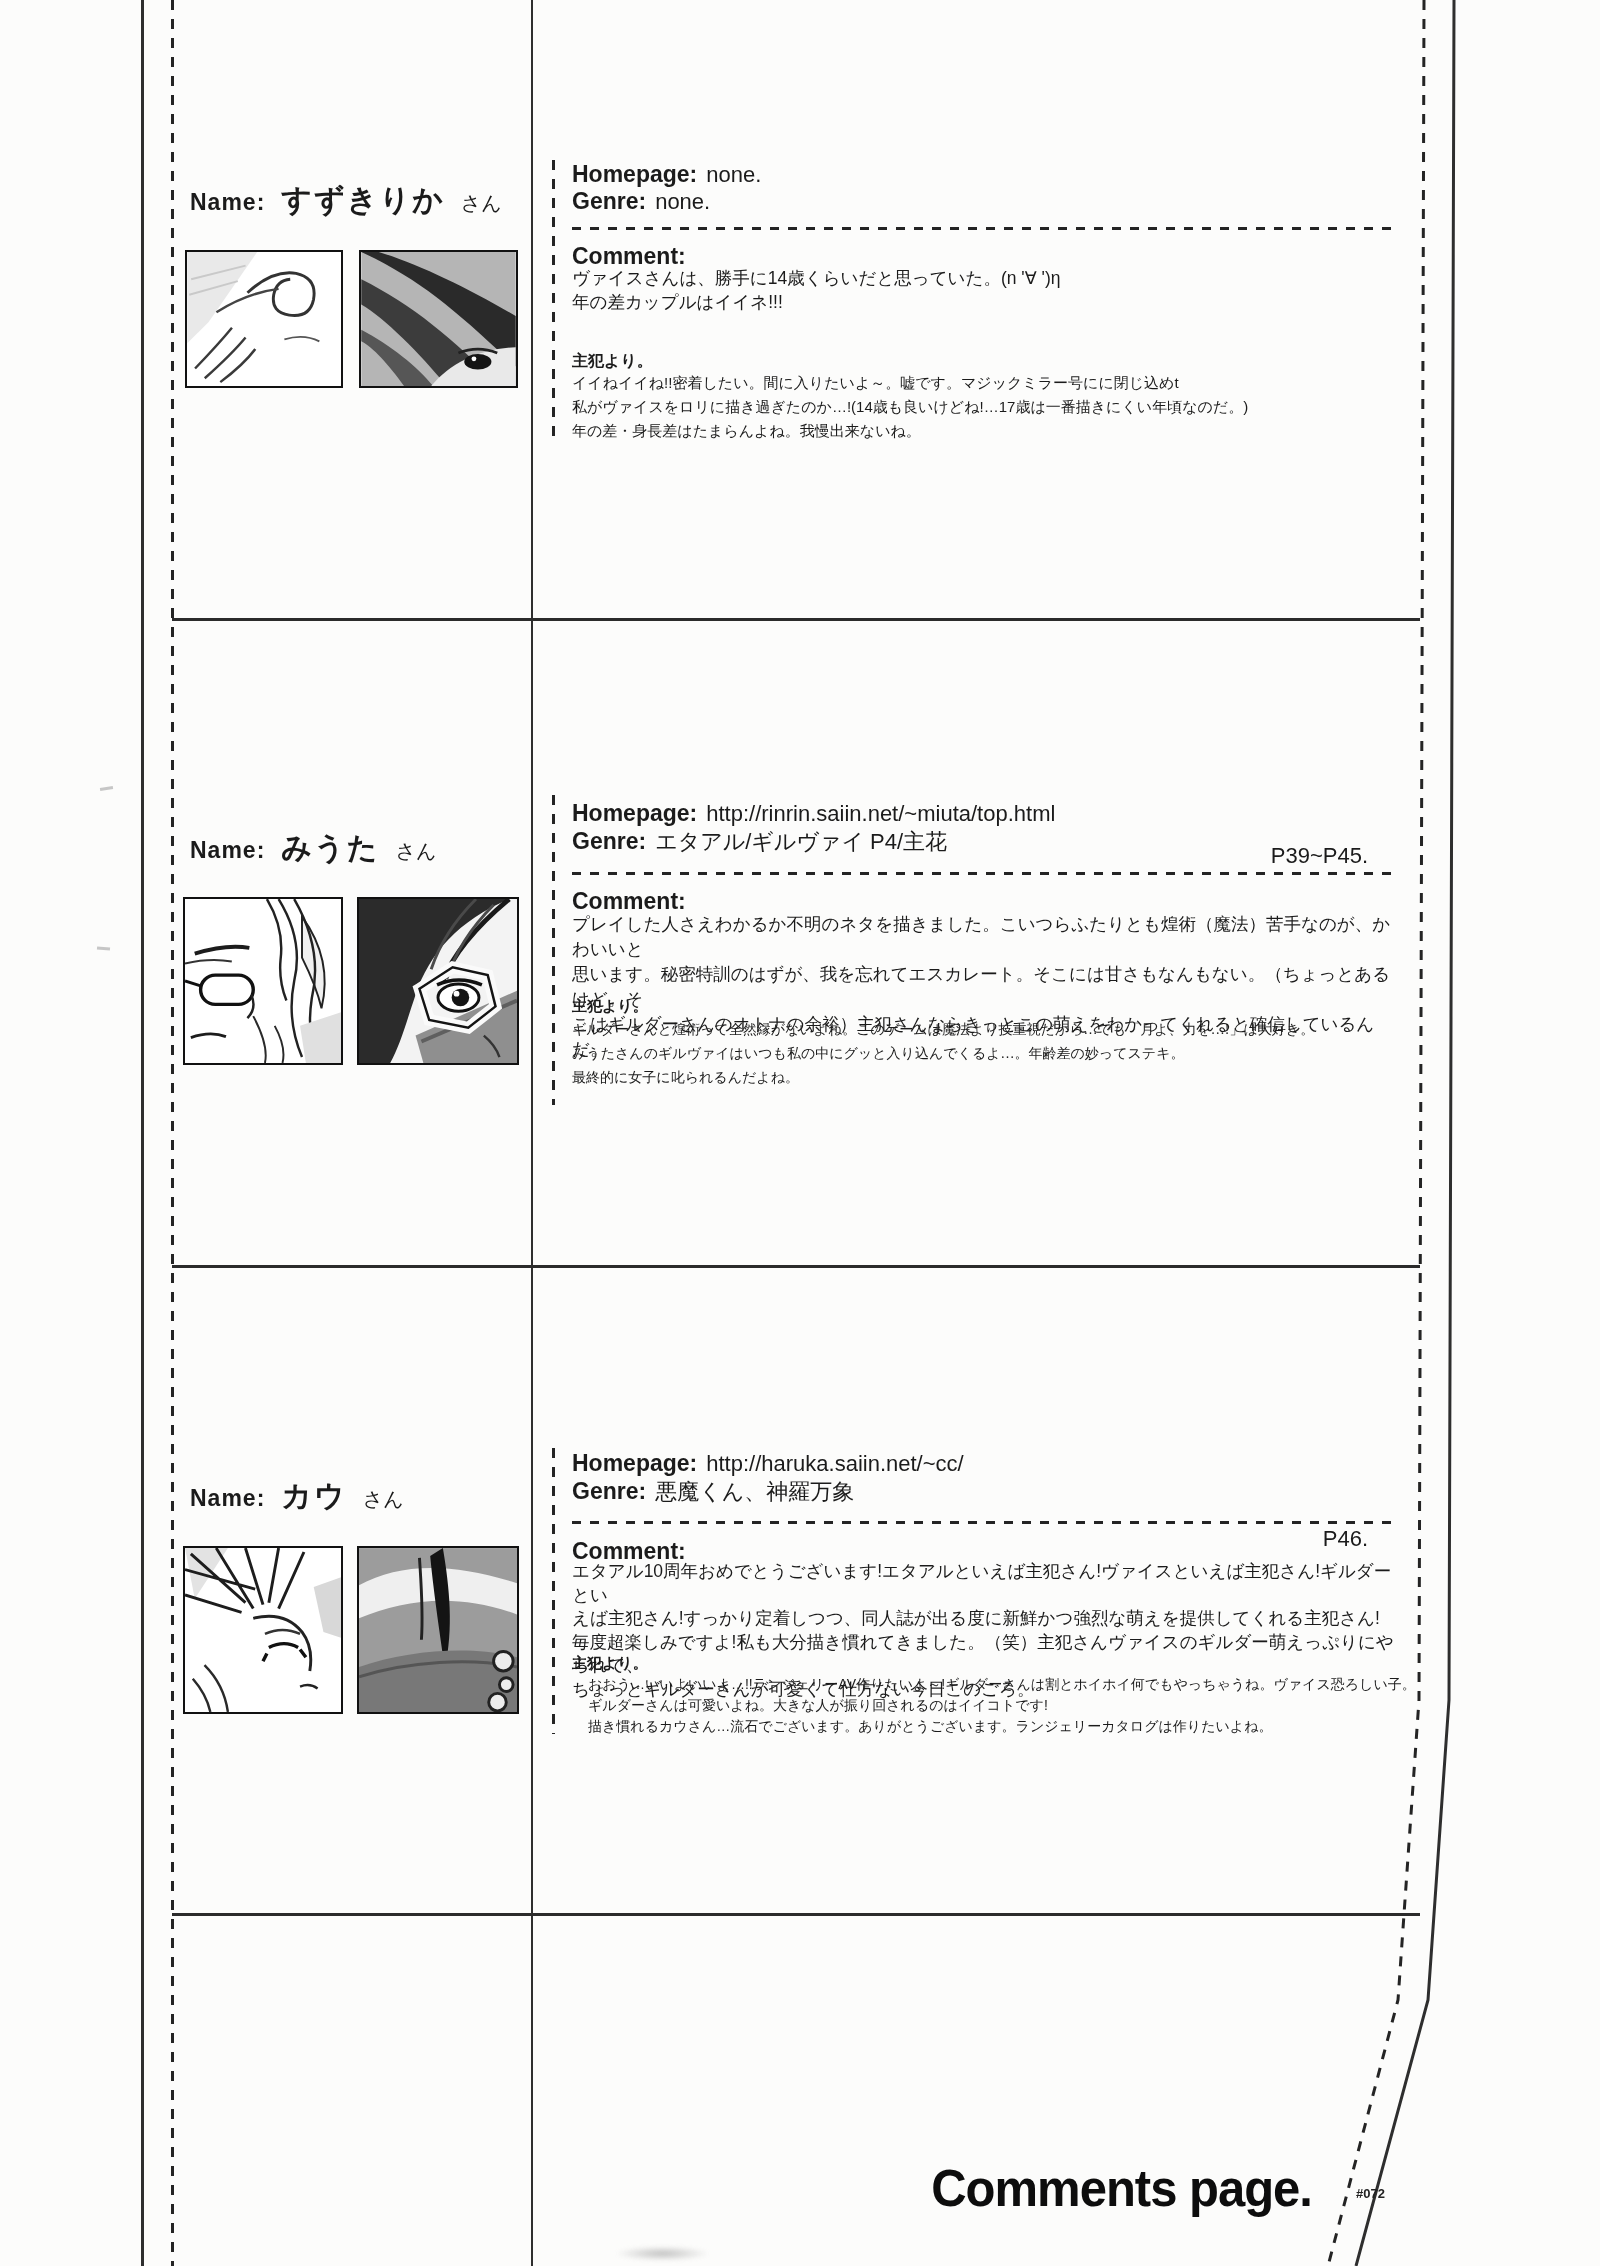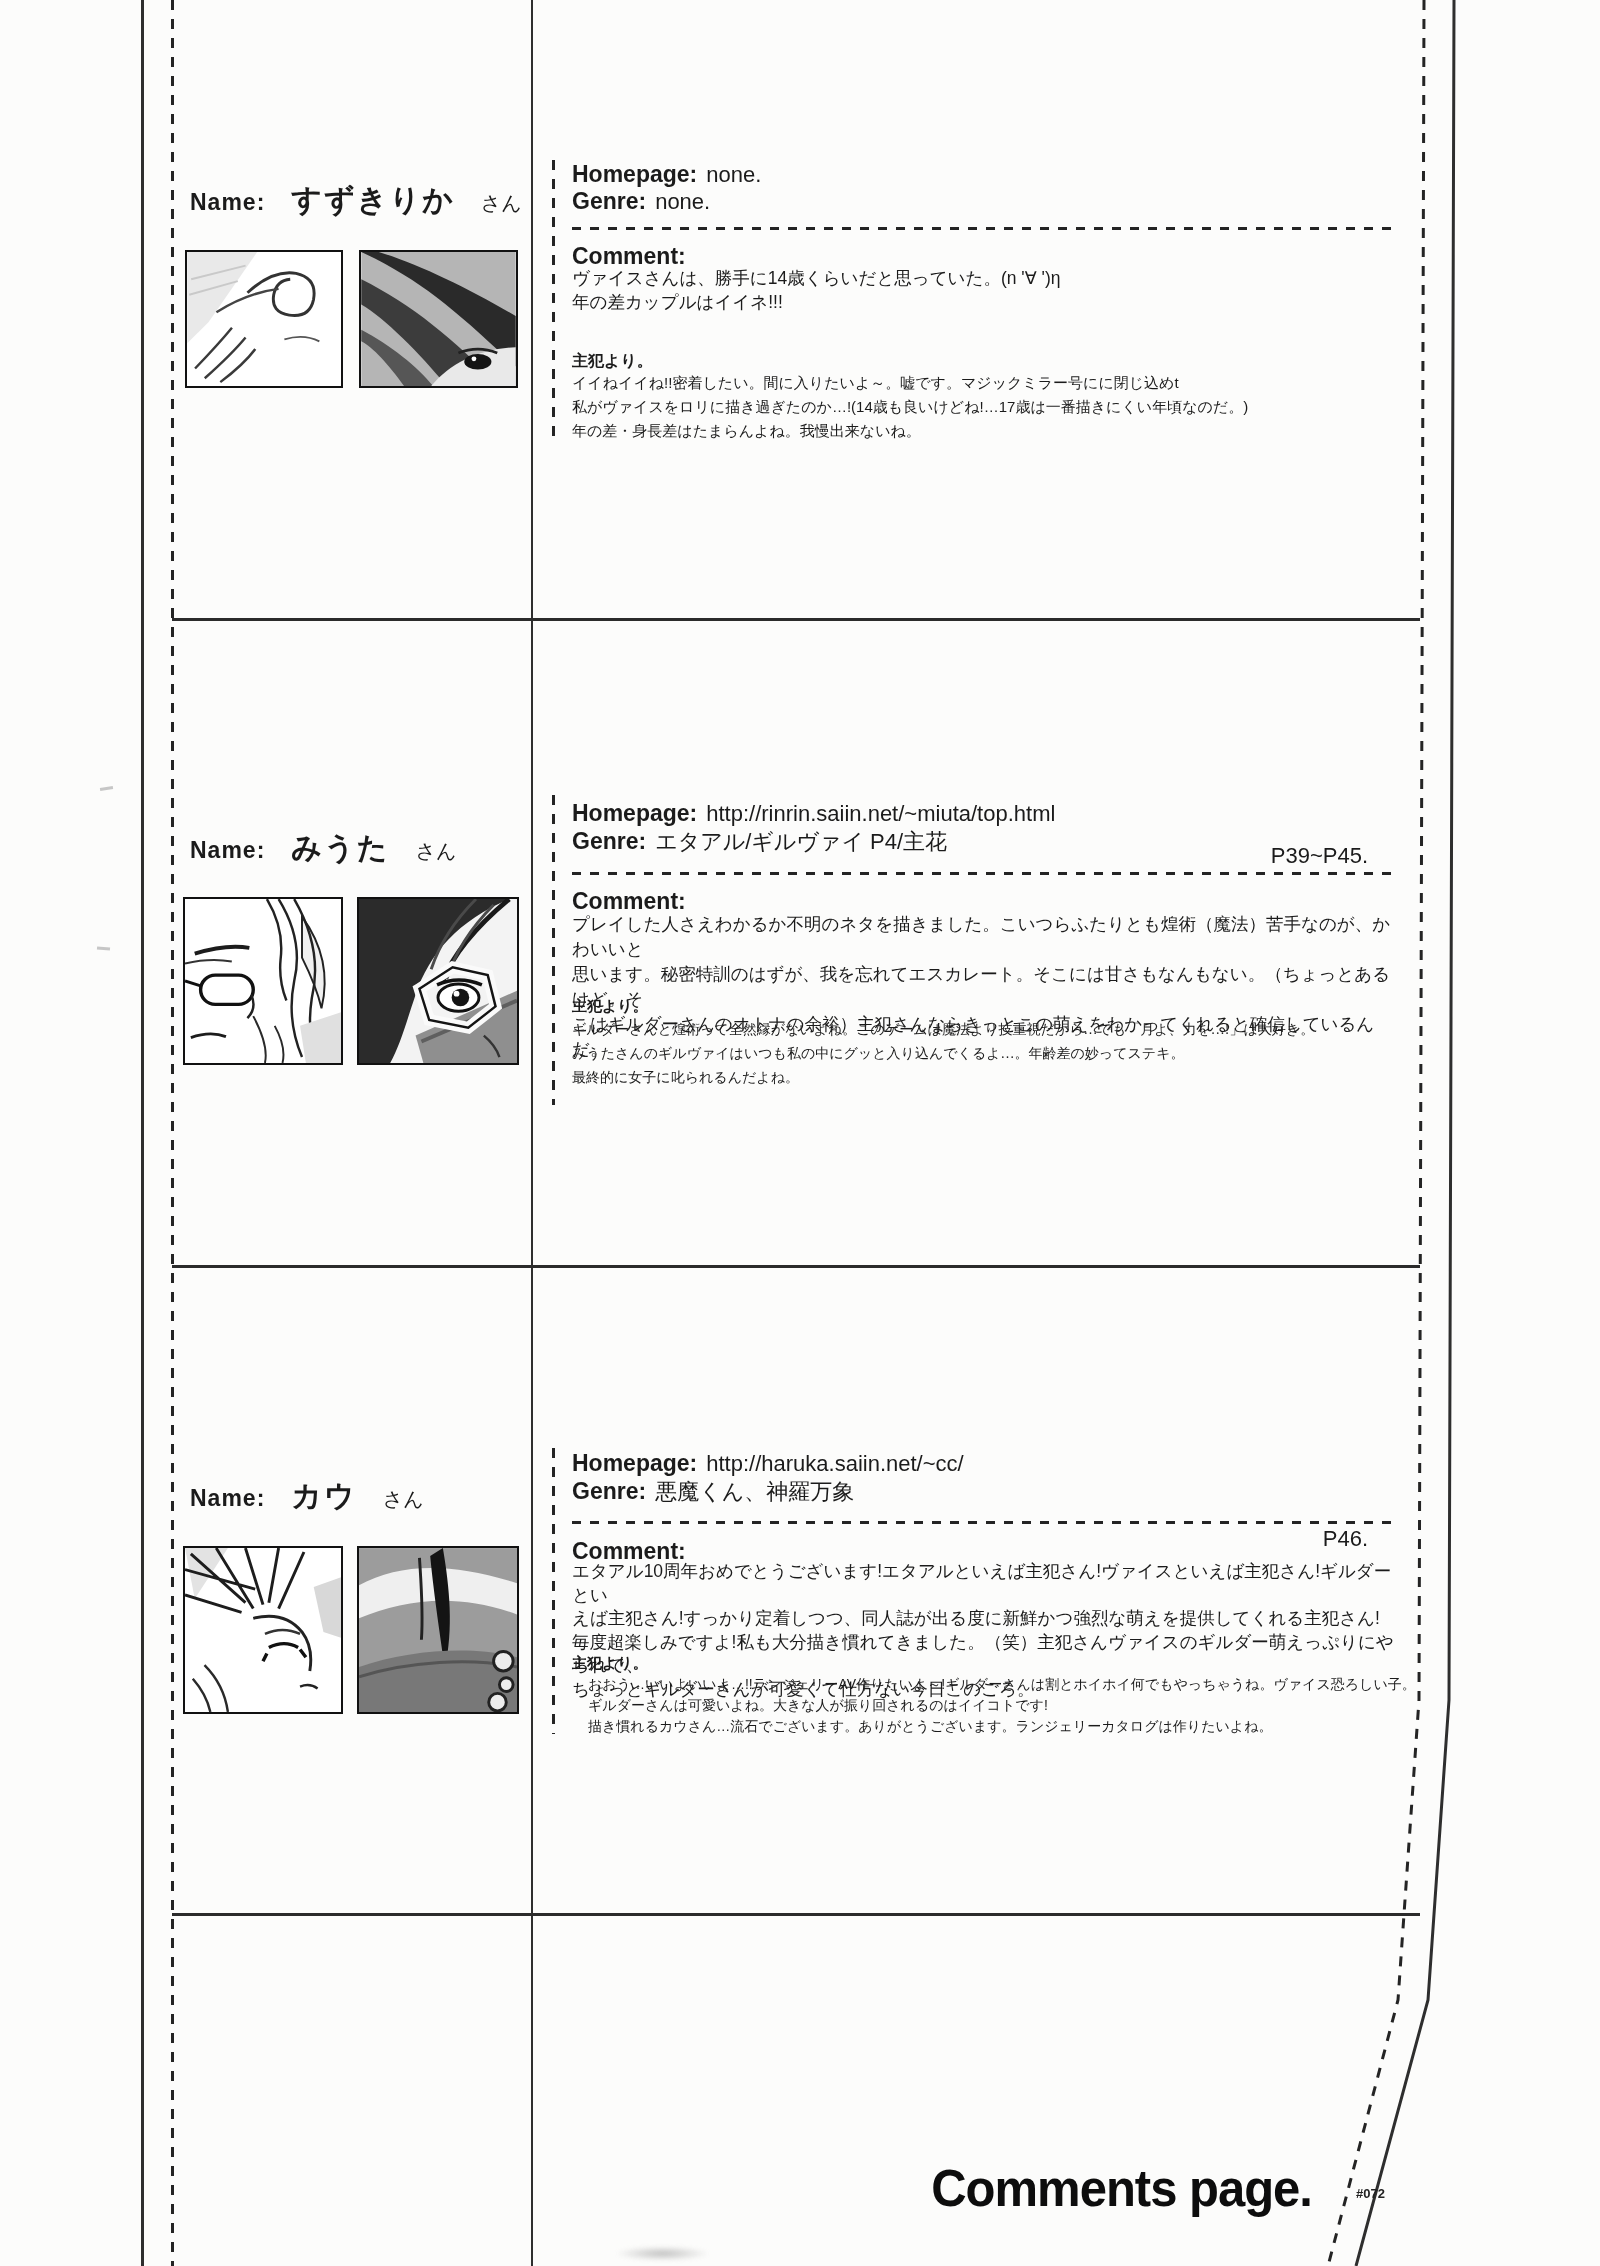--- a/index.html
+++ b/index.html
@@ -9,21 +9,21 @@
   .vline{position:absolute;top:0;height:2266px;background:#2e2e2e;}
   .vdash{position:absolute;width:3px;
          background:repeating-linear-gradient(180deg,#242424 0 10px,transparent 10px 19px);}
   .vdash-full{top:0;height:2266px;}
   
   .hsep{position:absolute;left:172px;width:1248px;height:3px;background:#2b2b2b;}
   
   .hdash{position:absolute;left:572px;width:828px;height:3px;
          background:repeating-linear-gradient(90deg,#242424 0 9px,transparent 9px 18px);}
   
-  .name-row{position:absolute;left:190px;display:flex;align-items:baseline;gap:26px;}
+  .name-row{position:absolute;left:190px;display:flex;align-items:baseline;gap:16px;}
   .lbl-name{font-weight:bold;font-size:23px;letter-spacing:1px;}
   .name-big{font-weight:bold;font-size:30px;letter-spacing:2px;margin-top:10px;}
   .hono{font-size:20px;}
   
   .img{position:absolute;border:2px solid #111;background:#fff;box-sizing:border-box;}
   .img svg{display:block;width:100%;height:100%;}
   
   .hp{position:absolute;left:572px;font-size:22px;white-space:nowrap;}
   .hp .b{font-weight:bold;margin-right:9px;font-size:23px;}
   .pnum{position:absolute;left:572px;width:796px;text-align:right;font-size:22px;}

